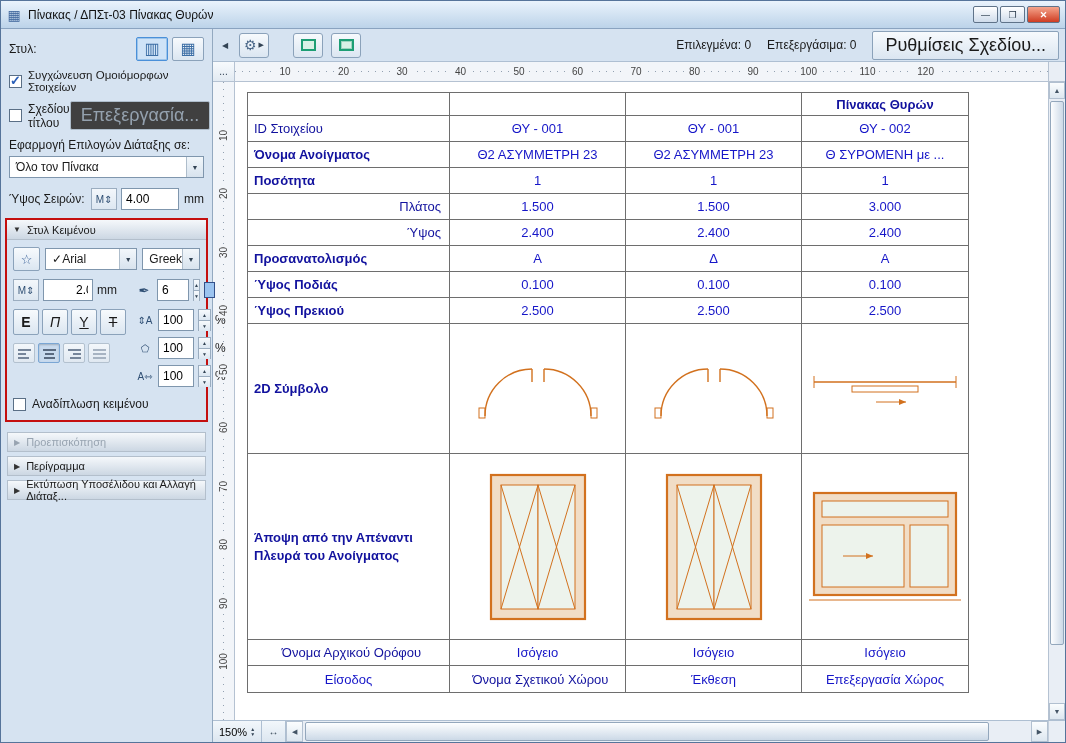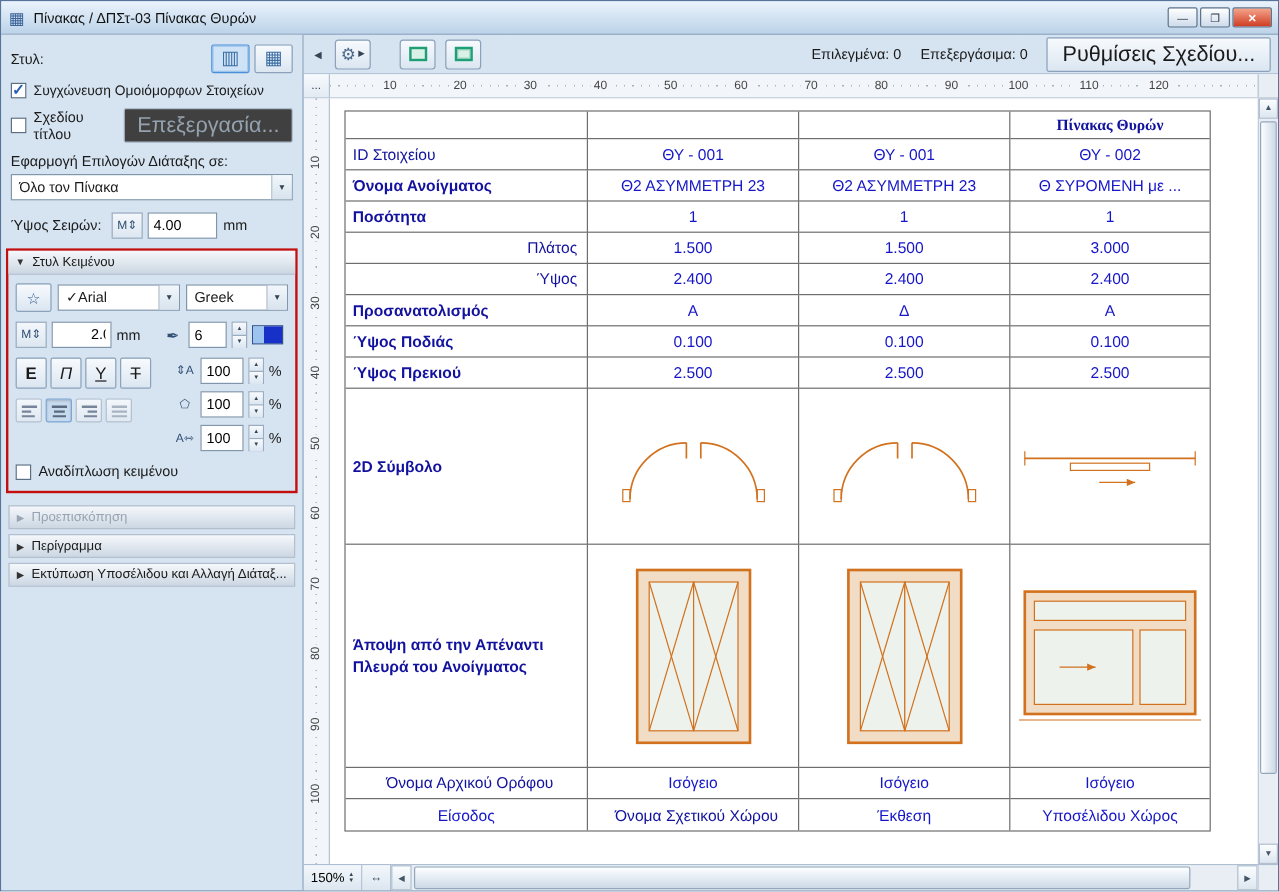--- a/index.html
+++ b/index.html
@@ -14,21 +14,21 @@
   .title-text { font-size:12px; color:#111; }
   .win-buttons { margin-left:auto; display:flex; gap:2px; }
   .win-btn { width:25px; height:17px; border:1px solid #5f7389; border-radius:2px;
              background:linear-gradient(#ffffff,#cfdcEB); font-size:9px; color:#234;
              display:flex; align-items:center; justify-content:center; cursor:default; }
   .win-btn.close { width:33px; background:linear-gradient(#f5a58c,#cf3c22); color:#fff; font-weight:bold; }
 
   .body { flex:1; display:flex; min-height:0; }
 
   
-  .sidebar { width:252px; flex:none; background:#d6e3f1; border-right:1px solid #93a9c0;
+  .sidebar { width:212px; flex:none; background:#d6e3f1; border-right:1px solid #93a9c0;
              padding:8px 8px 0 8px; font-size:12px; color:#1a1a1a; position:relative; }
   .sb-row { display:flex; align-items:center; margin-bottom:8px; }
   .toggle-group { margin-left:auto; display:flex; gap:4px; }
   .toggle-btn { width:32px; height:24px; border:1px solid #8ba2ba; border-radius:2px;
                 background:linear-gradient(#f7fafd,#dbe6f1); display:flex; align-items:center; justify-content:center; }
   .toggle-btn.selected { border:1px solid #4a90d9; background:#cfe3f7; box-shadow:inset 0 0 0 1px #9cc4ea; }
   .grid-glyph { font-size:16px; color:#3c6ea5; line-height:1; }
   .cb { width:13px; height:13px; flex:none; border:1px solid #5a6f86; background:#fff; margin-right:6px; position:relative; }
   .cb.checked::after { content:"✓"; position:absolute; left:0px; top:-3px; font-size:13px; color:#2a5fb8; font-weight:bold; }
   .btn { border:1px solid #8ba2ba; border-radius:2px; background:linear-gradient(#f7fafd,#dbe6f1);
@@ -107,21 +107,21 @@
   .t-row { display:grid; grid-template-columns:202px 176px 176px 166px; }
   .t-cell { border-right:1px solid #6e6e6e; border-bottom:1px solid #6e6e6e; display:flex; align-items:center;
             justify-content:center; overflow:hidden; white-space:nowrap; }
   .t-row .t-cell:last-child { border-right:none; }
   .t-row:last-child .t-cell { border-bottom:none; }
   .t-data { height:26px; }
   .t-label { justify-content:flex-start; padding-left:6px; color:#12129e; }
   .t-label.bold, .t-title { font-weight:bold; }
   .t-label.right { justify-content:flex-end; padding-right:8px; }
   .t-title-row { height:23px; }
-  .t-title { color:#12129e;font-family:Liberation Serif, serif; }
+  .t-title { color:#12129e; }
   .t-sym { height:130px; }
   .t-elev { height:186px; }
   .t-elev .t-label, .t-sym .t-label { white-space:normal; line-height:1.35; padding-right:8px; }
 
   
   .v-scrollbar { width:17px; flex:none; display:flex; flex-direction:column; background:#e9eef5; border-left:1px solid #b5c2d2; }
   .sc-arrow { height:17px; width:100%; flex:none; border:1px solid #b2c0d0; background:linear-gradient(#fbfdfe,#dde7f0);
               font-size:7px; color:#456; display:flex; align-items:center; justify-content:center; }
   .v-track { flex:1; position:relative; }
   .v-thumb { position:absolute; left:1px; right:1px; top:2px; height:90%; border:1px solid #93a7bc; border-radius:2px;
@@ -547,21 +547,21 @@
             <div class="t-row t-data">
               <div class="t-cell t-label" style="justify-content:center;">Όνομα Αρχικού Ορόφου</div>
               <div class="t-cell">Ισόγειο</div>
               <div class="t-cell">Ισόγειο</div>
               <div class="t-cell">Ισόγειο</div>
             </div>
             <div class="t-row t-data">
               <div class="t-cell">Είσοδος</div>
               <div class="t-cell t-label" style="justify-content:center;">Όνομα Σχετικού Χώρου</div>
               <div class="t-cell">Έκθεση</div>
-              <div class="t-cell">Υποσέλιδου Χώρος</div>
+              <div class="t-cell">Επεξεργασία Χώρος</div>
             </div>
 
           </div>
         </div>
 
         <div class="v-scrollbar">
           <div class="sc-arrow">▲</div>
           <div class="v-track">
               <div class="v-thumb"></div>
             </div>

